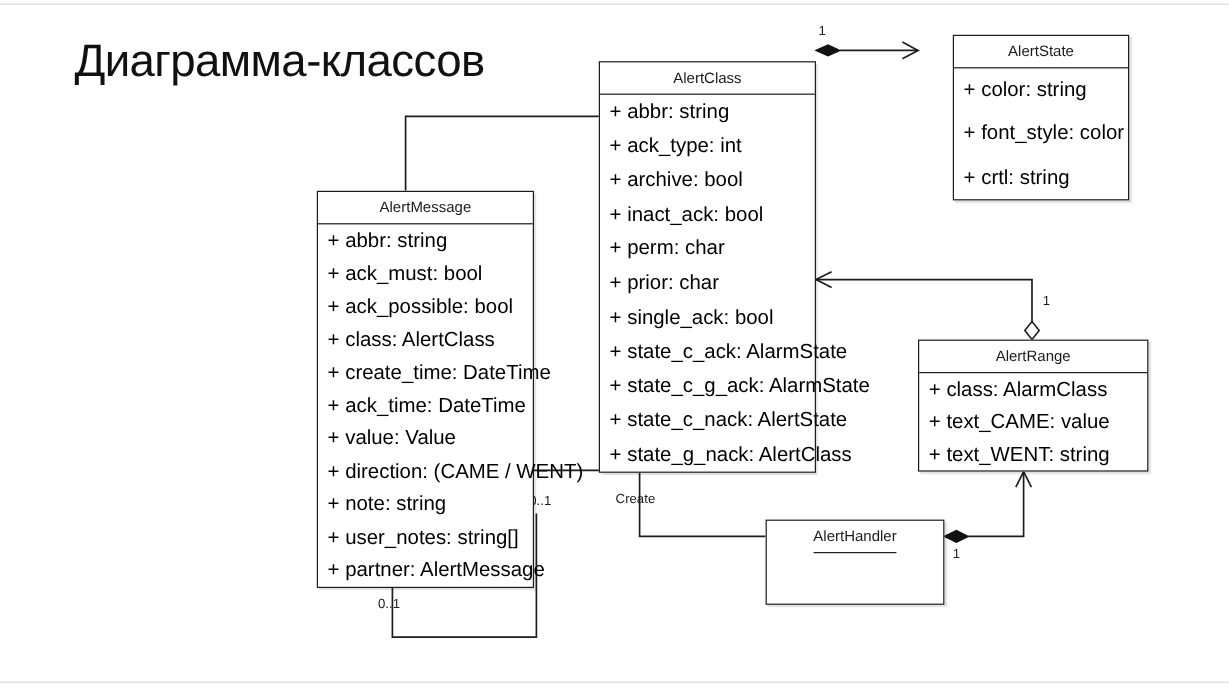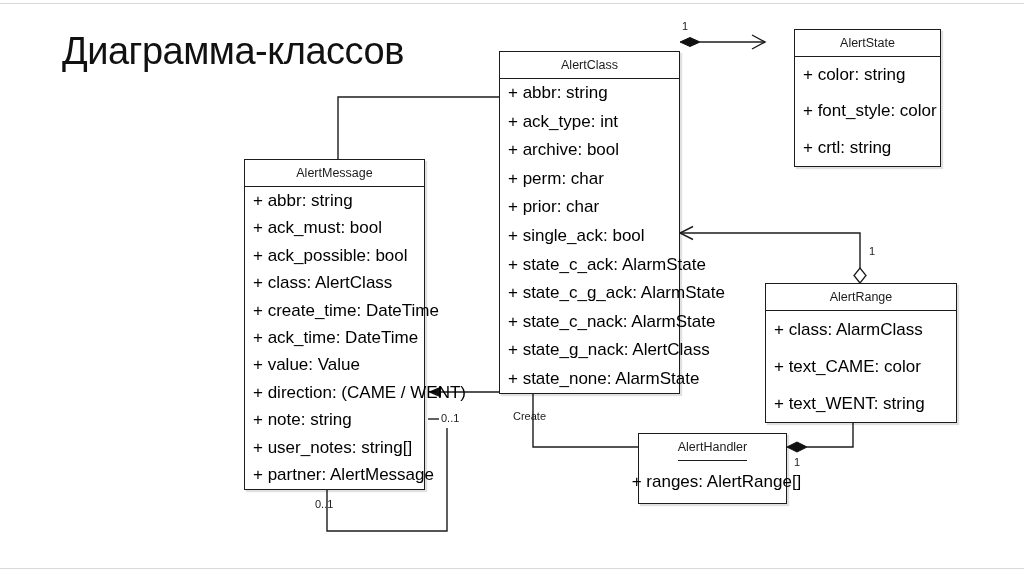--- a/index.html
+++ b/index.html
@@ -28,22 +28,22 @@
   }
   .uml-attrs{flex:1;display:flex;flex-direction:column;}
   .attr-row{
     flex:1;display:flex;align-items:center;padding-left:8px;
     font-size:17px;color:#000000;white-space:nowrap;
   }
 
   
   #box-alertclass  {left:499px;top:31px;width:181px;height:343px;margin-top:20px;}
   #box-alertstate  {left:754px;top:29px;width:147px;height:138px;margin-left:40px;}
-  #box-alertmessage{left:244px;top:159px;width:181px;height:331px;}
-  #box-alertrange  {left:765px;top:283px;width:192px;height:140px;}
+  #box-alertmessage{left:264px;top:159px;width:181px;height:331px;}
+  #box-alertrange  {left:765px;top:283px;width:192px;height:110px;}
   #box-alerthandler{left:638px;top:433px;width:149px;height:71px;align-items:center;}
 
   svg.connector-layer{position:absolute;left:0;top:0;}
   .conn{stroke:#1c1c1c;stroke-width:1.4;fill:none;}
   .diamond-filled{fill:#111;stroke:#111;stroke-width:1;}
   .diamond-open{fill:#ffffff;stroke:#1c1c1c;stroke-width:1.3;}
   .arrow-filled{fill:#111;stroke:none;}
 
   .conn-label{
     position:absolute;font-size:11px;color:#1c1c1c;white-space:nowrap;line-height:13px;
@@ -98,28 +98,28 @@
 <span class="conn-label" style="left:513px;top:410px;">Create</span>
 <span class="conn-label" style="left:441px;top:412px;">0..1</span>
 <span class="conn-label" style="left:315px;top:498px;">0..1</span>
 
 <div class="uml-box" id="box-alertclass">
   <div class="uml-header">AlertClass</div>
   <div class="uml-attrs">
       <div class="attr-row">+ abbr: string</div>
       <div class="attr-row">+ ack_type: int</div>
       <div class="attr-row">+ archive: bool</div>
+      <div class="attr-row">+ inact_ack: bool</div>
       <div class="attr-row">+ perm: char</div>
       <div class="attr-row">+ prior: char</div>
       <div class="attr-row">+ single_ack: bool</div>
       <div class="attr-row">+ state_c_ack: AlarmState</div>
       <div class="attr-row">+ state_c_g_ack: AlarmState</div>
-      <div class="attr-row">+ state_c_nack: AlarmState</div>
+      <div class="attr-row">+ state_c_nack: AlertState</div>
       <div class="attr-row">+ state_g_nack: AlertClass</div>
-      <div class="attr-row">+ state_none: AlarmState</div>
     </div>
 </div>
 
 <div class="uml-box" id="box-alertstate">
   <div class="uml-header">AlertState</div>
   <div class="uml-attrs">
       <div class="attr-row">+ color: string</div>
       <div class="attr-row">+ font_style: color</div>
       <div class="attr-row">+ crtl: string</div>
     </div>
@@ -139,23 +139,20 @@
       <div class="attr-row">+ note: string</div>
       <div class="attr-row">+ user_notes: string[]</div>
       <div class="attr-row">+ partner: AlertMessage</div>
     </div>
 </div>
 
 <div class="uml-box" id="box-alertrange">
   <div class="uml-header">AlertRange</div>
   <div class="uml-attrs">
       <div class="attr-row">+ class: AlarmClass</div>
-      <div class="attr-row">+ text_CAME: color</div>
+      <div class="attr-row">+ text_CAME: value</div>
       <div class="attr-row">+ text_WENT: string</div>
     </div>
 </div>
 
 <div class="uml-box" id="box-alerthandler">
   <div class="uml-header">AlertHandler</div>
-  <div class="uml-attrs">
-      <div class="attr-row">+ ranges: AlertRange[]</div>
-    </div>
 </div>
 
 </body></html>

